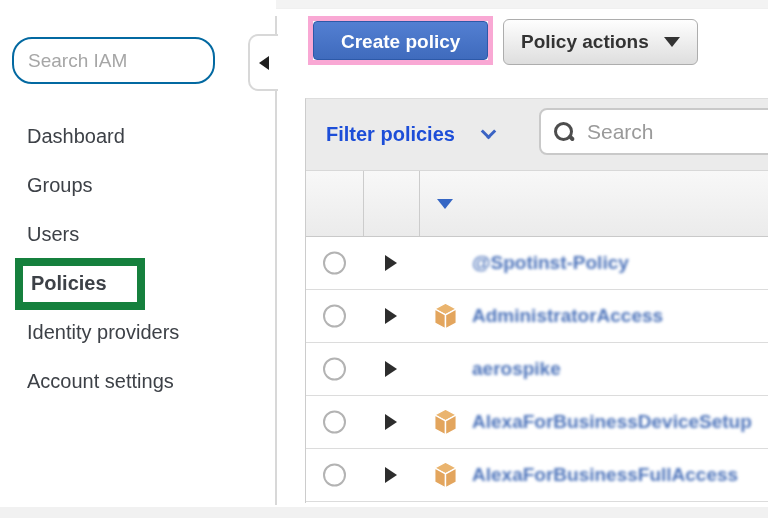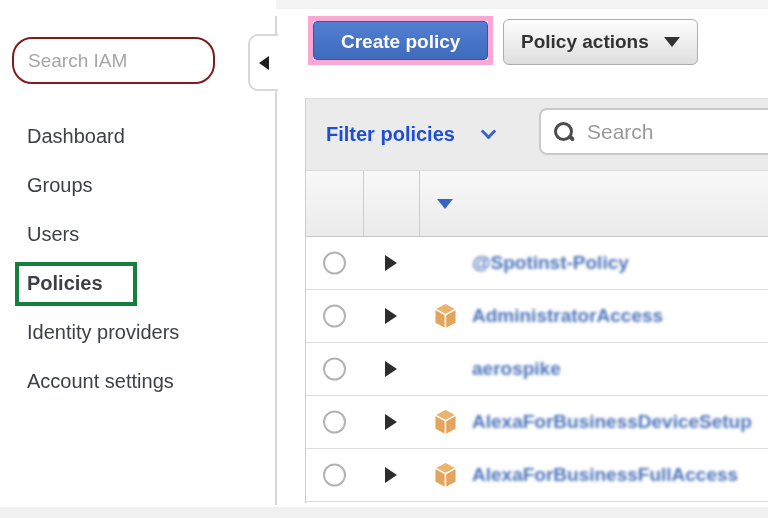--- a/index.html
+++ b/index.html
@@ -8,31 +8,31 @@
     position:relative;width:768px;height:518px;overflow:hidden;
     background:#ffffff;font-family:"Liberation Sans",sans-serif;
   }
   .top-strip{position:absolute;left:0;top:0;width:768px;height:9px;background:#f3f3f3;border-bottom:1px solid #f0f0f0;}
   .bottom-strip{position:absolute;left:0;top:507px;width:768px;height:11px;background:#f1f1f1;}
 
   
   .sidebar{position:absolute;left:0;top:0;width:276px;height:518px;background:#fff;}
   .iam-search{
     position:absolute;left:12px;top:37px;width:203px;height:47px;
-    border:2px solid #7f1d1d;border-radius:20px;padding:0 14px;
+    border:2px solid #0369a1;border-radius:20px;padding:0 14px;
     font-family:"Liberation Sans",sans-serif;font-size:19px;color:#444;outline:none;background:#fff;
   }
   .iam-search::placeholder{color:#a6a6a6;opacity:1;}
   .nav{position:absolute;left:0;top:112px;width:316px;}
   .nav-item{
     height:49px;display:flex;align-items:center;padding-left:27px;
     font-size:20px;color:#3d4147;cursor:pointer;white-space:nowrap;
   }
   .nav-item.active .annot-wrap{
-    font-weight:bold;border:4px solid #15803d;
+    font-weight:bold;border:8px solid #15803d;
     margin-left:-12px;padding:6px 30px 7px 8px;
   }
   .divider{position:absolute;left:275px;top:16px;width:2px;height:489px;background:#d8d8d8;z-index:1;}
   .collapse-tab{
     position:absolute;left:248px;top:34px;width:30px;height:57px;background:#fff;
     border:2px solid #d8d8d8;border-right:none;border-radius:10px 0 0 10px;
     z-index:2;display:flex;align-items:center;justify-content:center;cursor:pointer;
   }
   .tri-left{width:0;height:0;border-top:7px solid transparent;border-bottom:7px solid transparent;border-right:10px solid #1f1f1f;}
 

